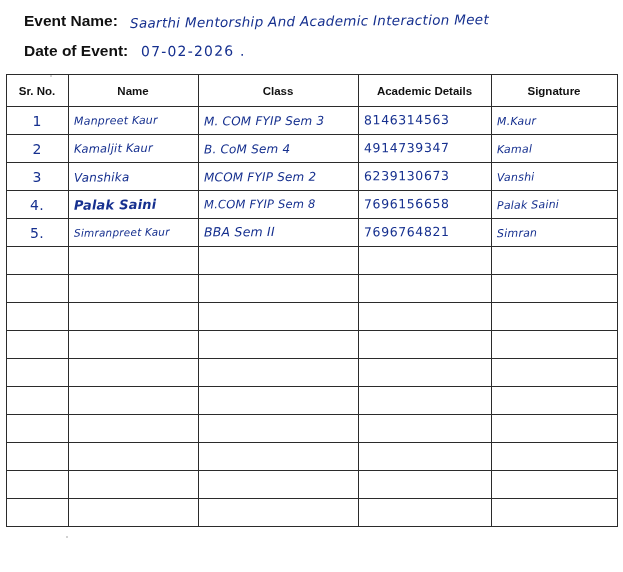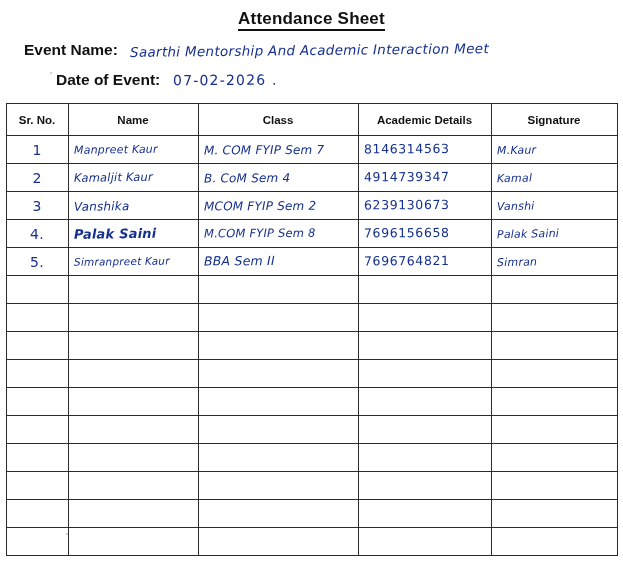--- a/index.html
+++ b/index.html
@@ -37,21 +37,21 @@
   }
   
   .field-row {
     display: flex;
     align-items: baseline;
     margin-top: 12px;
     padding-left: 24px;
   }
   .field-row.second {
     margin-top: 12px;
-    padding-left: 56px;
+    padding-left: 24px;
   }
   .field-label {
     font-size: 15.5px;
     font-weight: bold;
     color: #111;
     white-space: nowrap;
   }
   .field-value {
     font-family: "DejaVu Sans", sans-serif;
     font-size: 13.5px;
@@ -131,23 +131,20 @@
     width: 2px; height: 2px;
     border-radius: 50%;
     opacity: .5;
   }
 </style>
 </head>
 <body>
 
 <div class="sheet">
 
-  <div class="title">
-    <span>Attendance Sheet</span>
-  </div>
 
   <div class="field-row">
     <div class="field-label">Event Name:</div>
     <div class="field-value">Saarthi Mentorship And Academic Interaction Meet</div>
   </div>
 
   <div class="field-row second">
     <div class="field-label">Date of Event:</div>
     <div class="field-value date">07-02-2026 .</div>
   </div>
@@ -171,21 +168,21 @@
     </thead>
     <tbody id="table-body">
         <tr data-row="0">
           <td>
             <span class="hw sr">1</span>
           </td>
           <td>
             <span class="hw name">Manpreet Kaur</span>
           </td>
           <td>
-            <span class="hw cls">M. COM FYIP Sem 7</span>
+            <span class="hw cls">M. COM FYIP Sem 3</span>
           </td>
           <td>
             <span class="hw contact">8146314563</span>
           </td>
           <td>
             <span class="hw sign">M.Kaur</span>
           </td>
         </tr>
         <tr data-row="1">
           <td>

